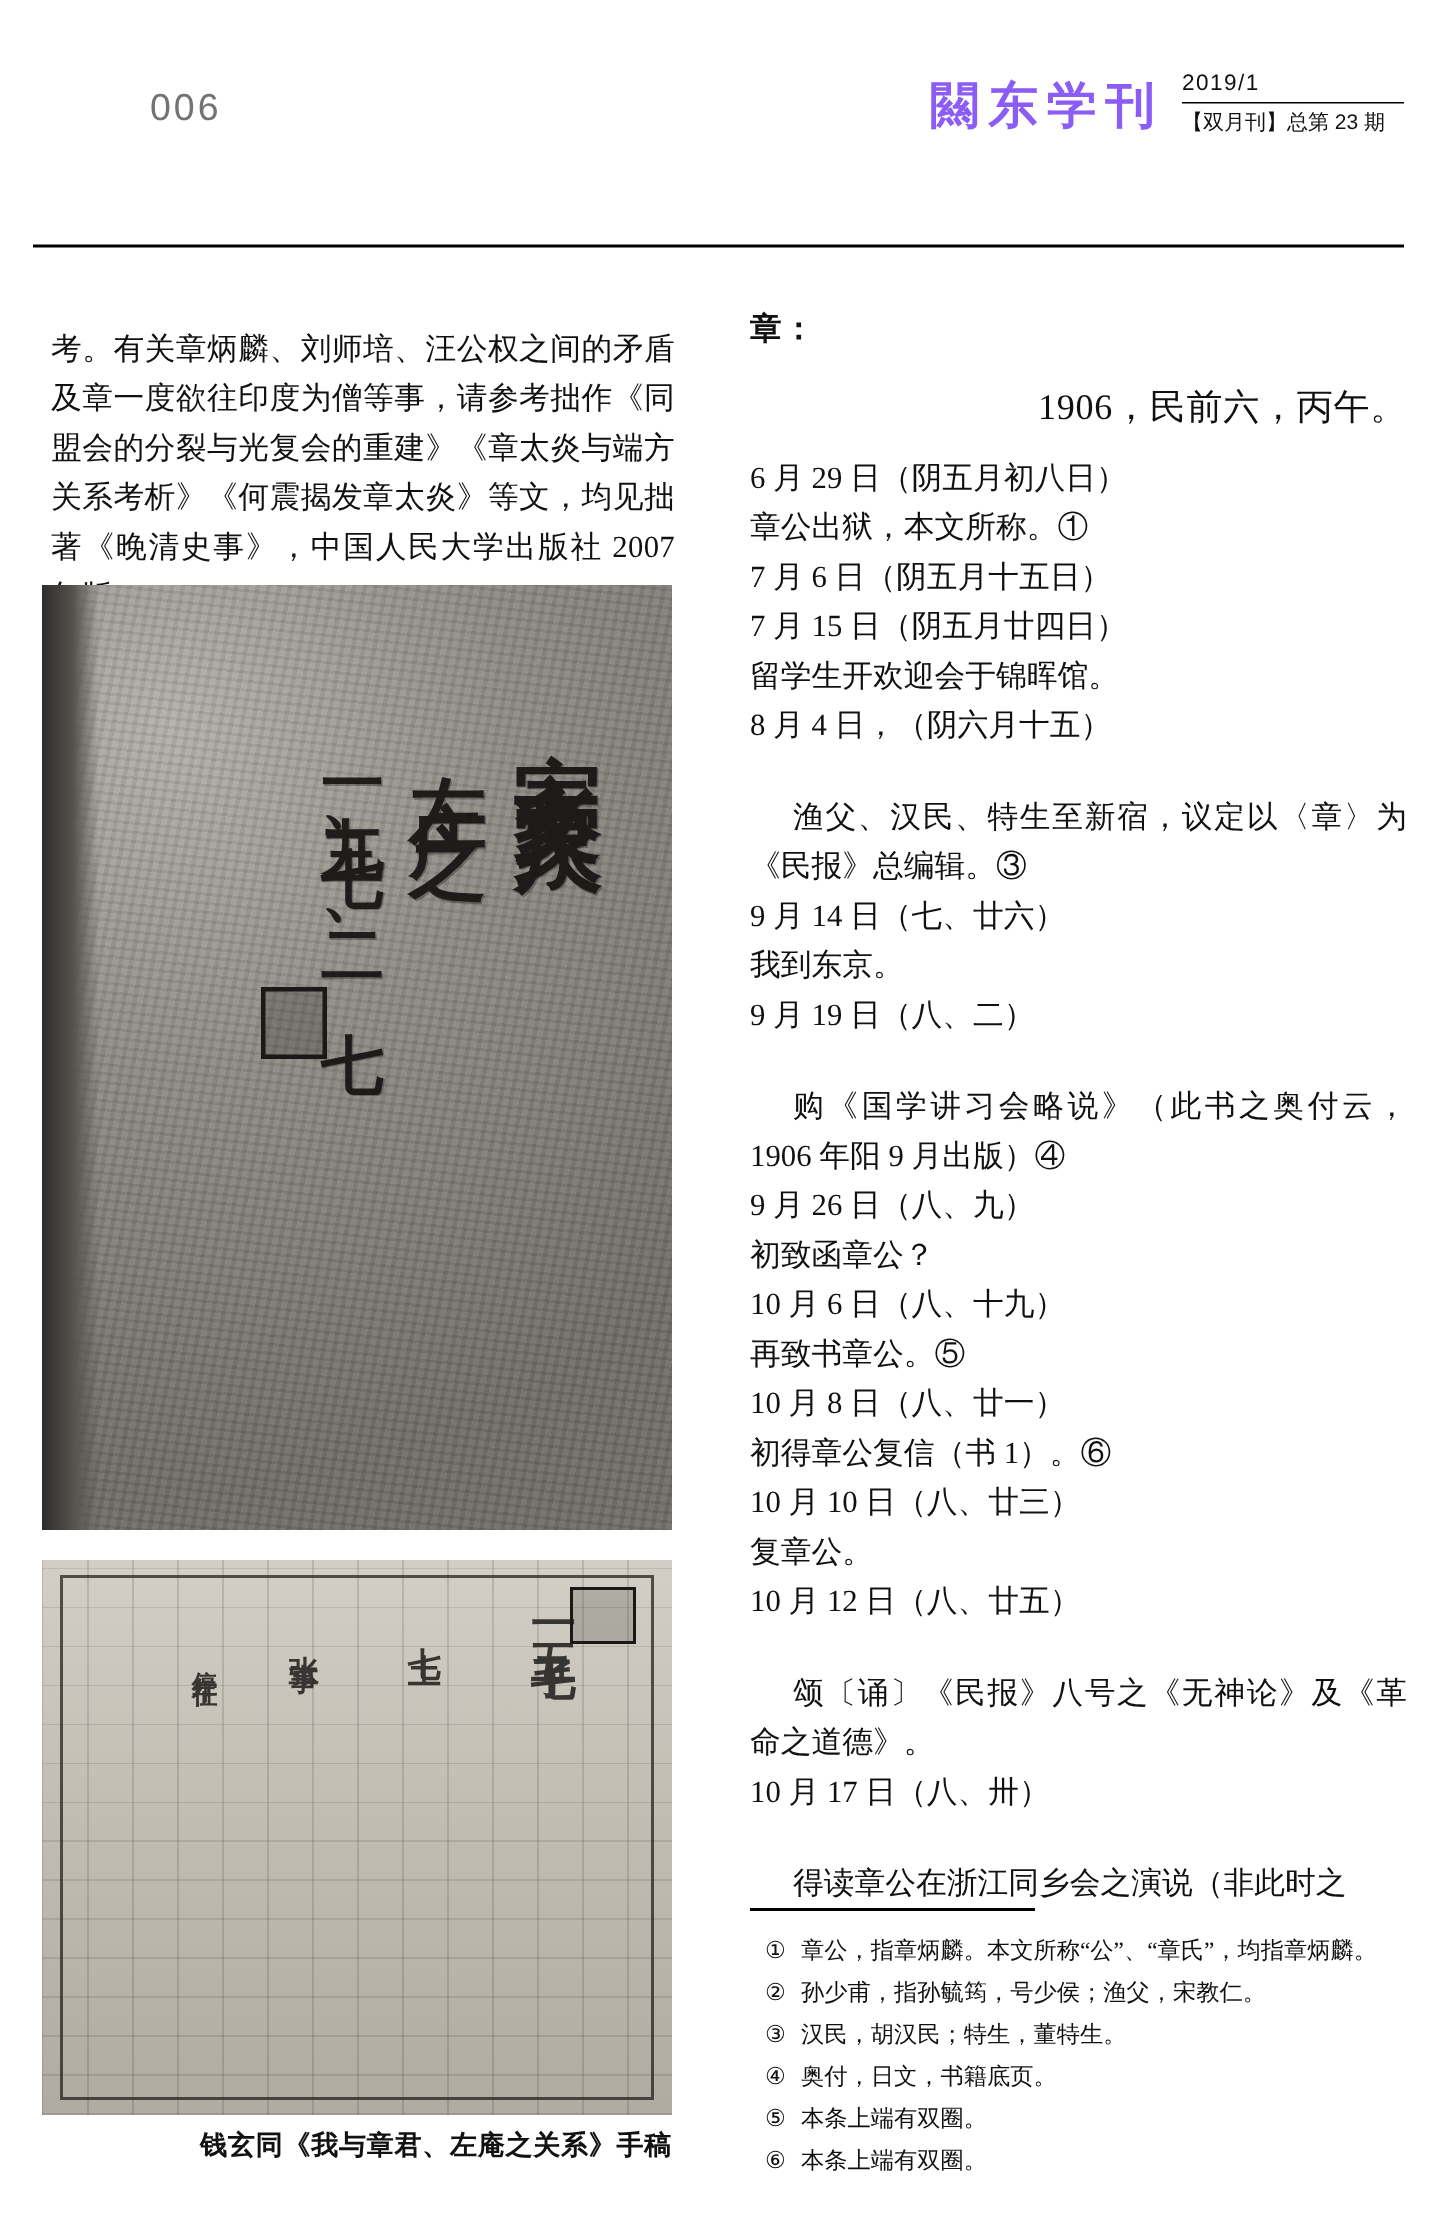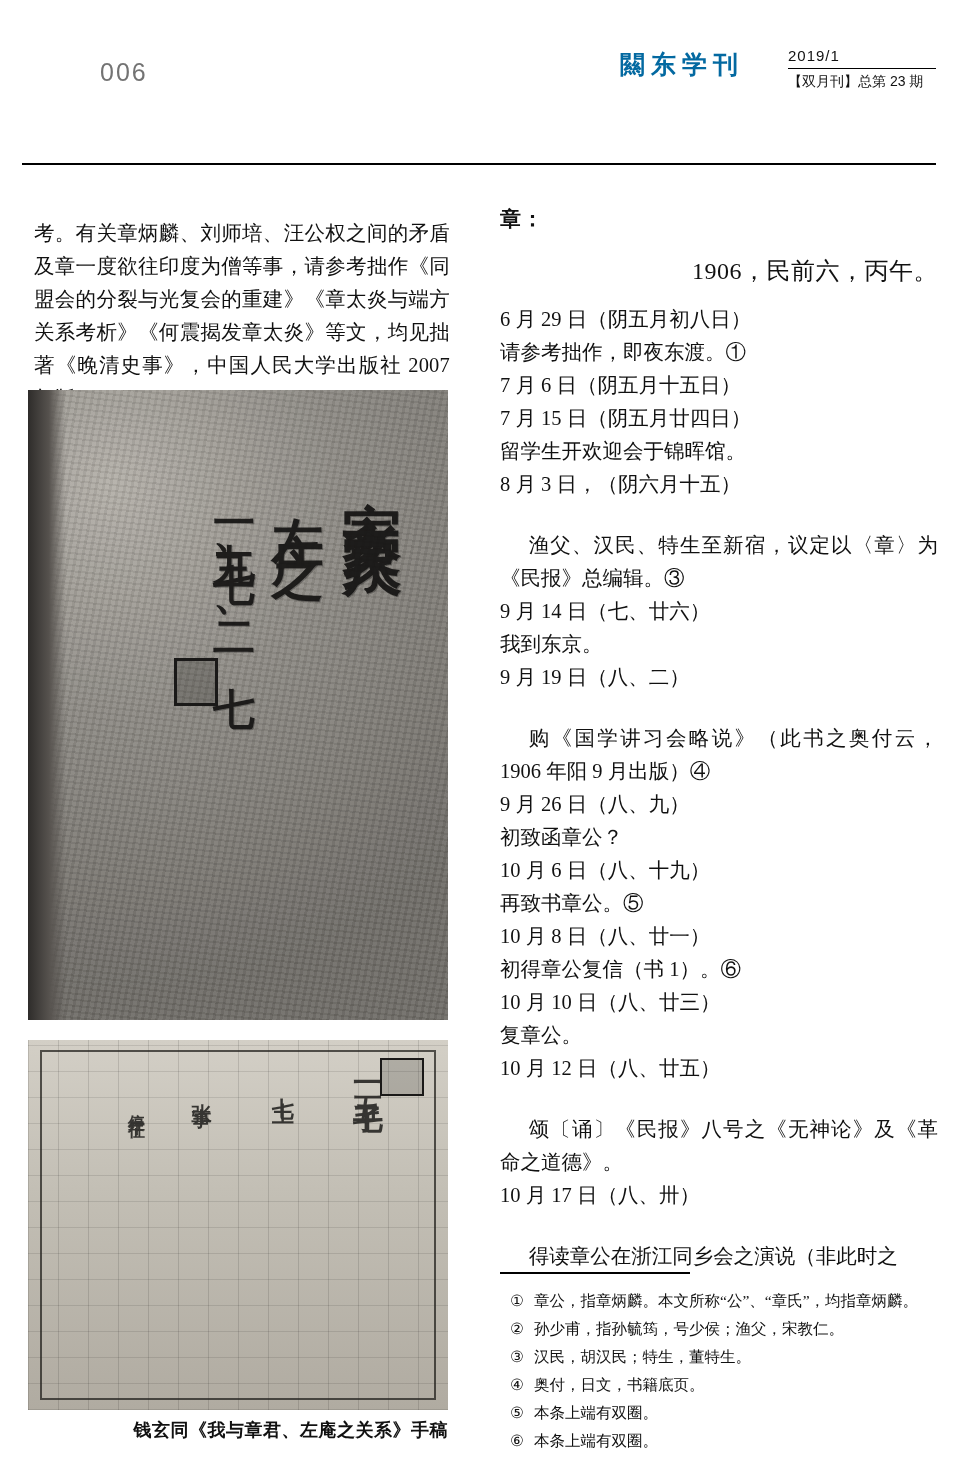--- a/index.html
+++ b/index.html
@@ -32,24 +32,24 @@
     font-family: "Liberation Sans", sans-serif;
     font-size: 25px;
     letter-spacing: 2px;
     color: #737373;
   }
   .journal-title {
     position: absolute;
     left: 620px;
     top: 20px;
     font-family: "Liberation Serif", serif;
-    font-size: 25px;
+    font-size: 33px;
     font-weight: bold;
     letter-spacing: 6px;
-    color: #0369a1;
+    color: #8b5cf6;
   }
   .issue-block {
     position: absolute;
     left: 788px;
     top: 18px;
     width: 150px;
     font-family: "Liberation Sans", sans-serif;
     color: #111;
   }
   .issue-year {
@@ -307,25 +307,25 @@
     </div>
   </div>
 
   <div class="fig-caption">钱玄同《我与章君、左庵之关系》手稿</div>
 
   <div class="col-right">
     <p class="diary-head">章：</p>
     <p class="diary-year">1906，民前六，丙午。</p>
     <div>
       <p class="diary-line">6 月 29 日（阴五月初八日）</p>
-      <p class="diary-line">请参考拙作，即夜东渡。①</p>
+      <p class="diary-line">章公出狱，本文所称。①</p>
       <p class="diary-line">7 月 6 日（阴五月十五日）</p>
       <p class="diary-line">7 月 15 日（阴五月廿四日）</p>
       <p class="diary-line">留学生开欢迎会于锦晖馆。</p>
-      <p class="diary-line">8 月 3 日，（阴六月十五）</p>
+      <p class="diary-line">8 月 4 日，（阴六月十五）</p>
       <p class="diary-line indent">渔父、汉民、特生至新宿，议定以〈章〉为《民报》总编辑。③</p>
       <p class="diary-line">9 月 14 日（七、廿六）</p>
       <p class="diary-line">我到东京。</p>
       <p class="diary-line">9 月 19 日（八、二）</p>
       <p class="diary-line indent">购《国学讲习会略说》（此书之奥付云，1906 年阳 9 月出版）④</p>
       <p class="diary-line">9 月 26 日（八、九）</p>
       <p class="diary-line">初致函章公？</p>
       <p class="diary-line">10 月 6 日（八、十九）</p>
       <p class="diary-line">再致书章公。⑤</p>
       <p class="diary-line">10 月 8 日（八、廿一）</p>

